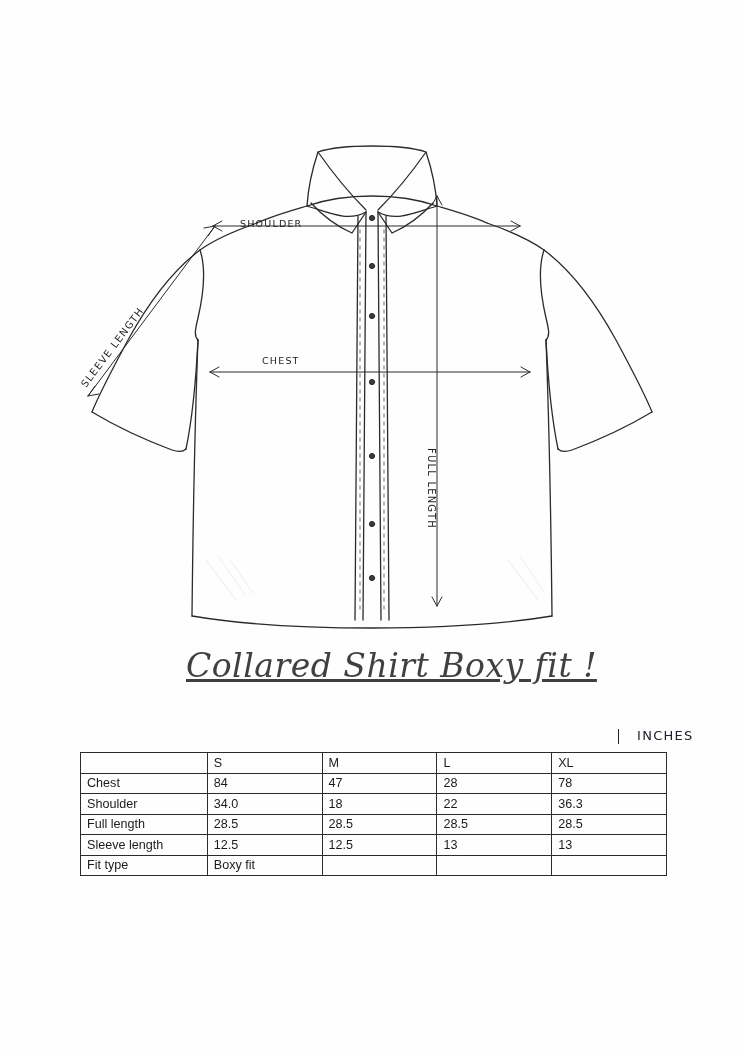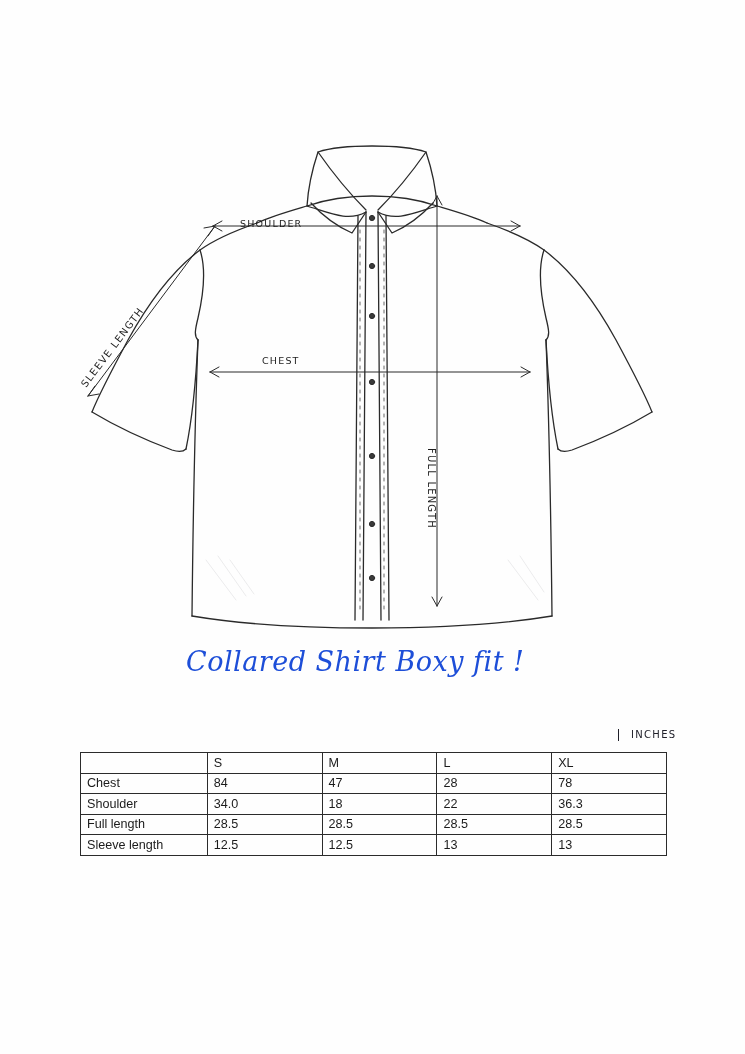--- a/index.html
+++ b/index.html
@@ -36,37 +36,38 @@
 
   
   #caption {
     position: absolute;
     left: 186px;
     top: 646px;
     width: 400px;
     height: 60px;
     font-family: "DejaVu Serif", serif;
     font-style: italic;
-    font-size: 27px;
+    font-size: 33px;
     letter-spacing: 0.5px;
-    color: #1d4ed8;
+    color: #404040;
     white-space: nowrap;
+    text-decoration: underline;
   }
 
   
   #units {
     position: absolute;
     left: 618px;
     top: 729px;
     font-family: "DejaVu Sans", sans-serif;
-    font-size: 10px;
+    font-size: 13px;
     letter-spacing: 1.3px;
     color: #20202a;
     border-left: 1px solid #20202a;
-    padding-left: 12px;
+    padding-left: 18px;
     line-height: 1.15;
   }
 
   
   #size-table {
     position: absolute;
     left: 80px;
     top: 752px;
     width: 587px;
     border-collapse: collapse;
@@ -228,16 +229,23 @@
         <td>28.5</td>
         <td>28.5</td>
       </tr>
       <tr>
         <td>Sleeve length</td>
         <td>12.5</td>
         <td>12.5</td>
         <td>13</td>
         <td>13</td>
       </tr>
+      <tr>
+        <td>Fit type</td>
+        <td>Boxy fit</td>
+        <td></td>
+        <td></td>
+        <td></td>
+      </tr>
     </tbody>
   </table>
 
 </div>
 
 </body></html>

